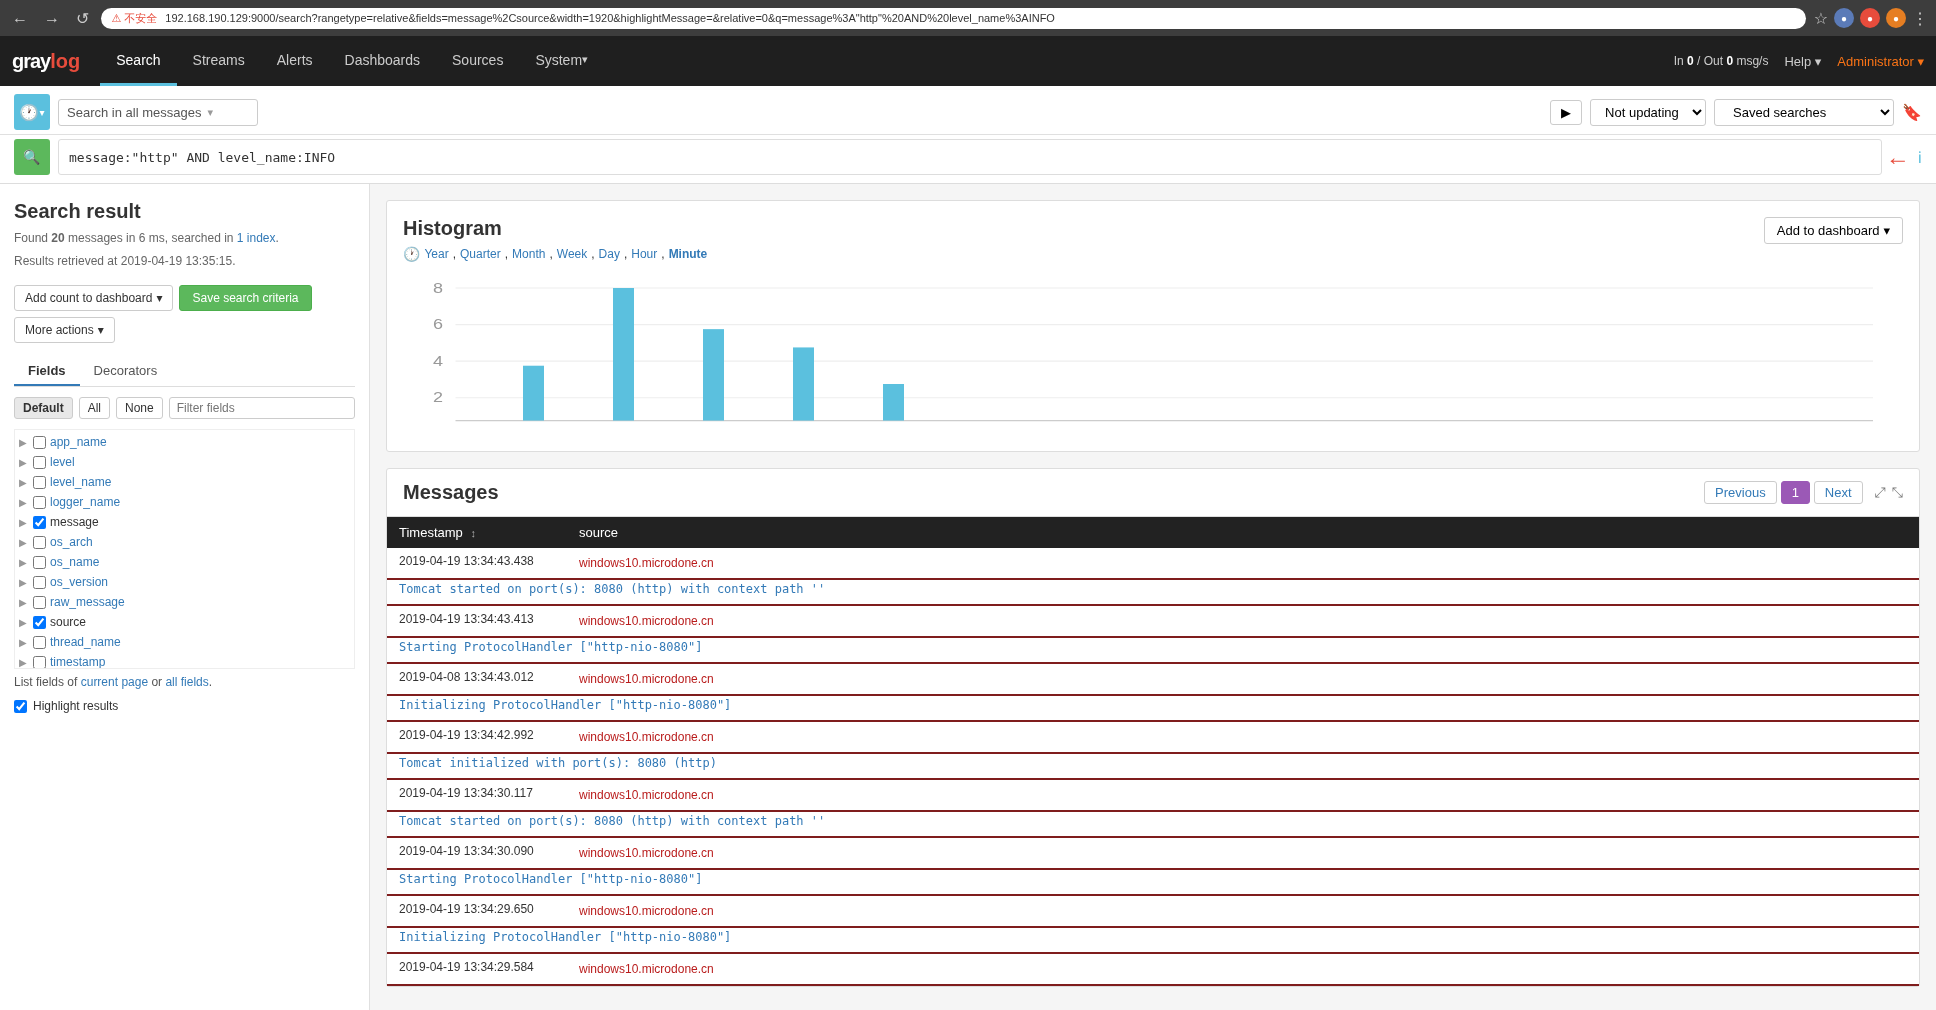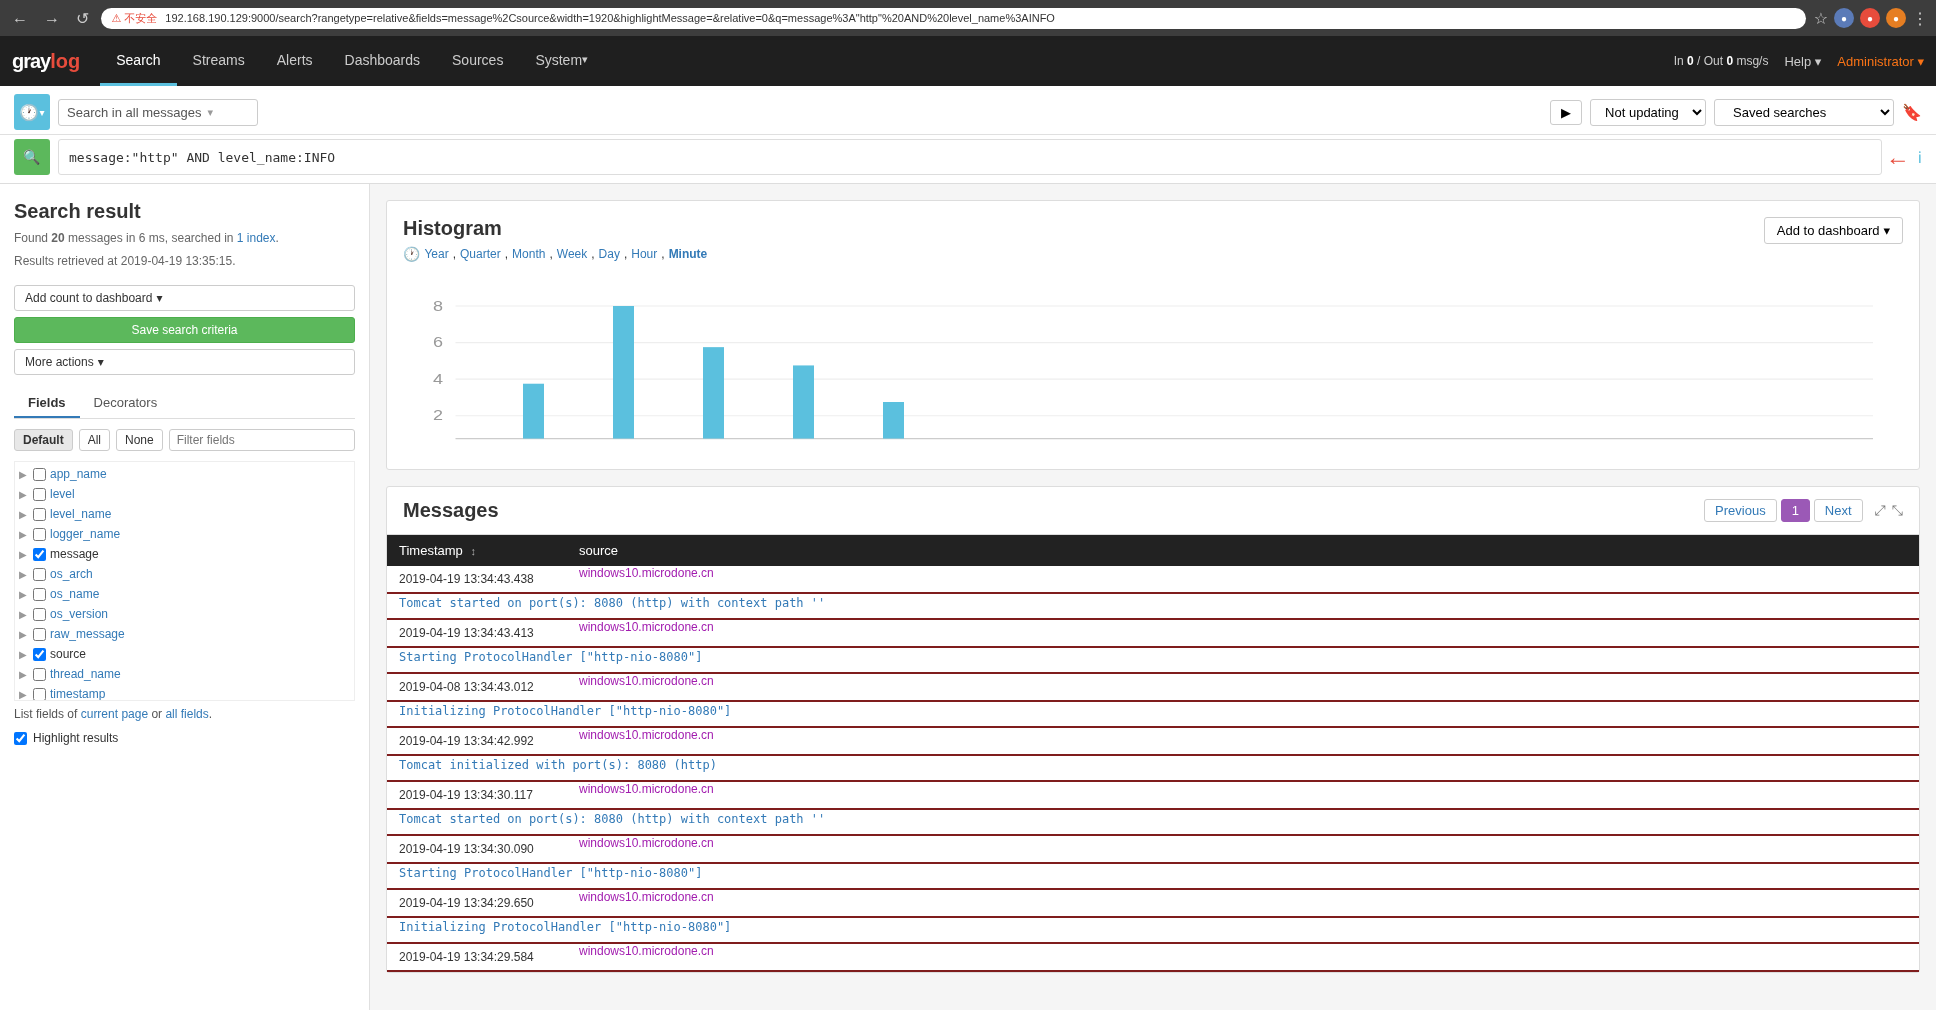--- a/index.html
+++ b/index.html
@@ -193,21 +193,20 @@
       color: #666;
       margin-bottom: 4px;
       line-height: 1.6;
     }
     .search-result-meta a { color: #337ab7; text-decoration: none; }
     .action-buttons {
       display: flex;
       gap: 6px;
       margin: 14px 0;
       flex-wrap: wrap;
-      flex-direction: column;
     }
     .btn-default {
       background: #fff;
       border: 1px solid #ccc;
       border-radius: 3px;
       padding: 5px 10px;
       font-size: 12px;
       cursor: pointer;
       color: #333;
       display: flex; align-items: center; gap: 4px;
@@ -336,21 +335,21 @@
       padding: 5px 12px;
       font-size: 13px;
       cursor: pointer;
       display: flex;
       align-items: center;
       gap: 4px;
     }
     .histogram-header-row {
       display: flex;
       align-items: flex-start;
-      margin-bottom: 28px;
+      margin-bottom: 10px;
     }
 
     
     .histogram-chart { width: 100%; height: 160px; }
 
     
     .messages-section {
       background: #fff;
       border: 1px solid #ddd;
       border-radius: 3px;
@@ -411,22 +410,22 @@
     .msg-timestamp {
       font-size: 12px;
       color: #333;
       white-space: nowrap;
       padding: 6px 12px;
       vertical-align: top;
       width: 180px;
     }
     .msg-source {
       font-size: 12px;
-      color: #a21caf;
-      padding: 0 12px;
+      color: #b91c1c;
+      padding: 8px 12px;
       vertical-align: top;
     }
     .msg-text {
       font-size: 12px;
       color: #337ab7;
       padding: 2px 12px 8px 12px;
       font-family: monospace;
     }
     .sort-icon { font-size: 11px; color: #aaa; margin-left: 4px; }
   </style>

